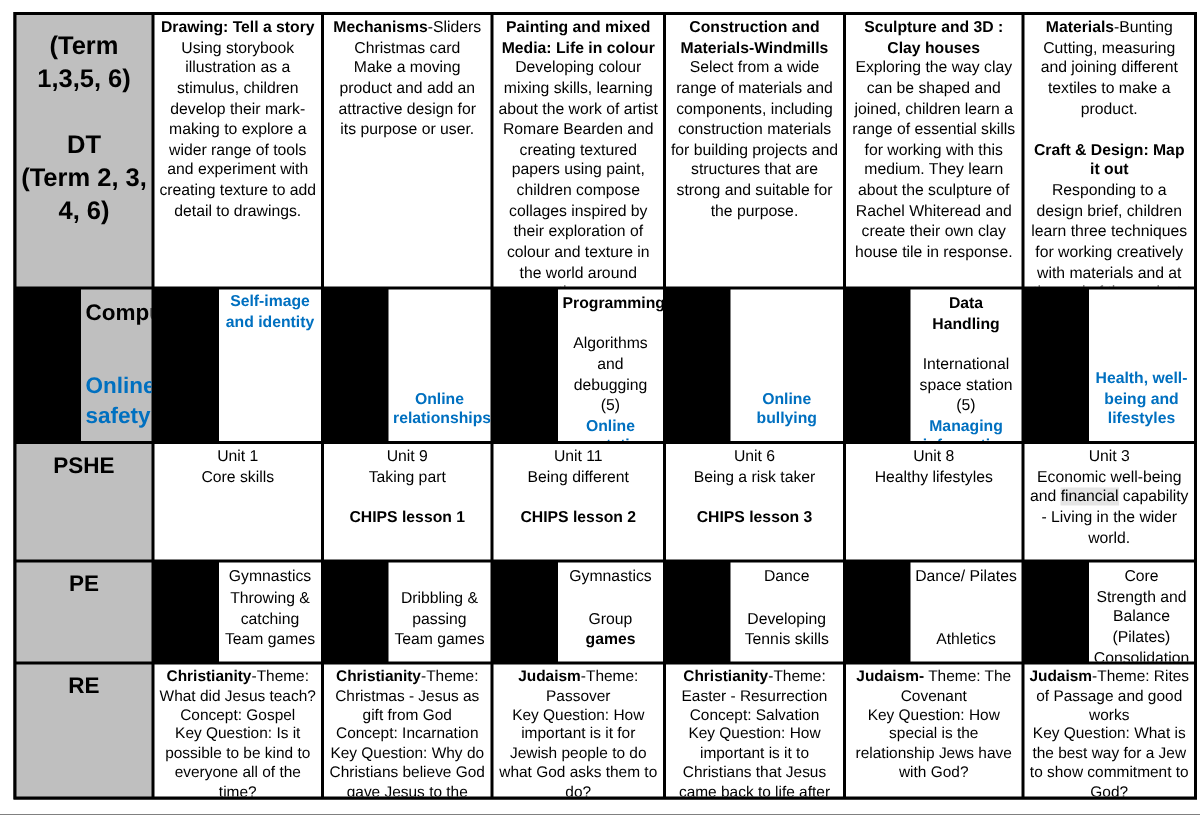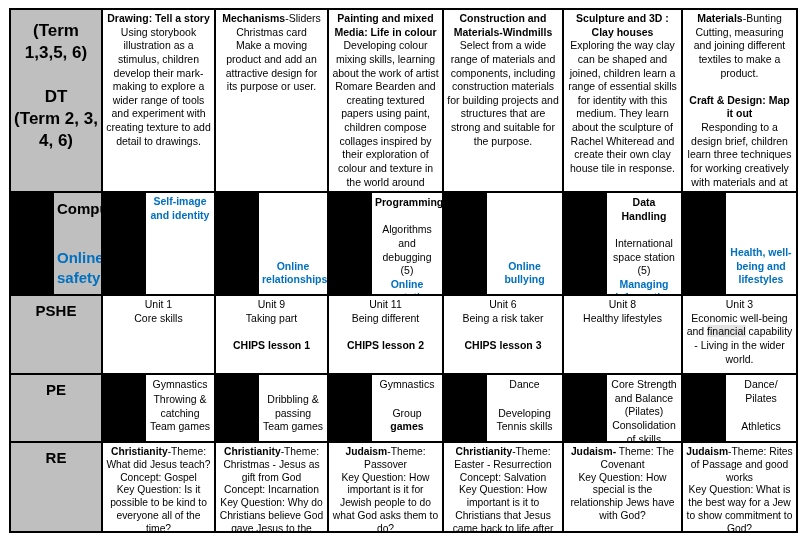--- a/index.html
+++ b/index.html
@@ -64,21 +64,21 @@
   <div class="cell">
       <div class="p"><span class="b">Painting and mixed Media: Life in colour</span></div>
       <div class="p"><span>Developing colour mixing skills, learning about the work of artist Romare Bearden and creating textured papers using paint, children compose collages inspired by their exploration of colour and texture in the world around them.</span></div>
     </div>
   <div class="cell">
       <div class="p"><span class="b">Construction and Materials-Windmills</span></div>
       <div class="p"><span>Select from a wide range of materials and components, including construction materials for building projects and structures that are strong and suitable for the purpose.</span></div>
     </div>
   <div class="cell">
       <div class="p"><span class="b">Sculpture and 3D : Clay houses</span></div>
-      <div class="p"><span>Exploring the way clay can be shaped and joined, children learn a range of essential skills for identity with this medium. They learn about the sculpture of Rachel Whiteread and create their own clay house tile in response.</span></div>
+      <div class="p"><span>Exploring the way clay can be shaped and joined, children learn a range of essential skills for working with this medium. They learn about the sculpture of Rachel Whiteread and create their own clay house tile in response.</span></div>
     </div>
   <div class="cell">
       <div class="p"><span class="b">Materials</span><span>-Bunting</span></div>
       <div class="p"><span>Cutting, measuring and joining different textiles to make a product.</span></div>
       <div class="p gap">&nbsp;</div>
       <div class="p"><span class="b">Craft &amp; Design: Map it out</span></div>
       <div class="p"><span>Responding to a design brief, children learn three techniques for working creatively with materials and at the end of the project, evaluate their design ideas.</span></div>
     </div>
 
   <div class="cell hdr split">
@@ -197,32 +197,32 @@
   <div class="cell split">
       <div class="blk top">
         <div class="p"><span>Dance</span></div>
       </div>
       <div class="blk bot">
         <div class="p"><span>Developing Tennis skills</span></div>
       </div>
     </div>
   <div class="cell split">
       <div class="blk top">
+        <div class="p"><span>Dance/ Pilates</span></div>
+      </div>
+      <div class="blk bot">
+        <div class="p"><span>Athletics</span></div>
+      </div>
+    </div>
+  <div class="cell split">
+      <div class="blk top">
         <div class="p"><span>Core Strength and Balance (Pilates)</span></div>
       </div>
       <div class="blk bot">
         <div class="p"><span>Consolidation of skills</span></div>
-      </div>
-    </div>
-  <div class="cell split">
-      <div class="blk top">
-        <div class="p"><span>Dance/ Pilates</span></div>
-      </div>
-      <div class="blk bot">
-        <div class="p"><span>Athletics</span></div>
       </div>
     </div>
 
   <div class="cell hdr">
       <div class="p"><span class="b">RE</span></div>
     </div>
   <div class="cell re">
       <div class="p"><span class="b">Christianity</span><span>-Theme:</span></div>
       <div class="p"><span>What did Jesus teach?</span></div>
       <div class="p"><span>Concept: Gospel</span></div>

